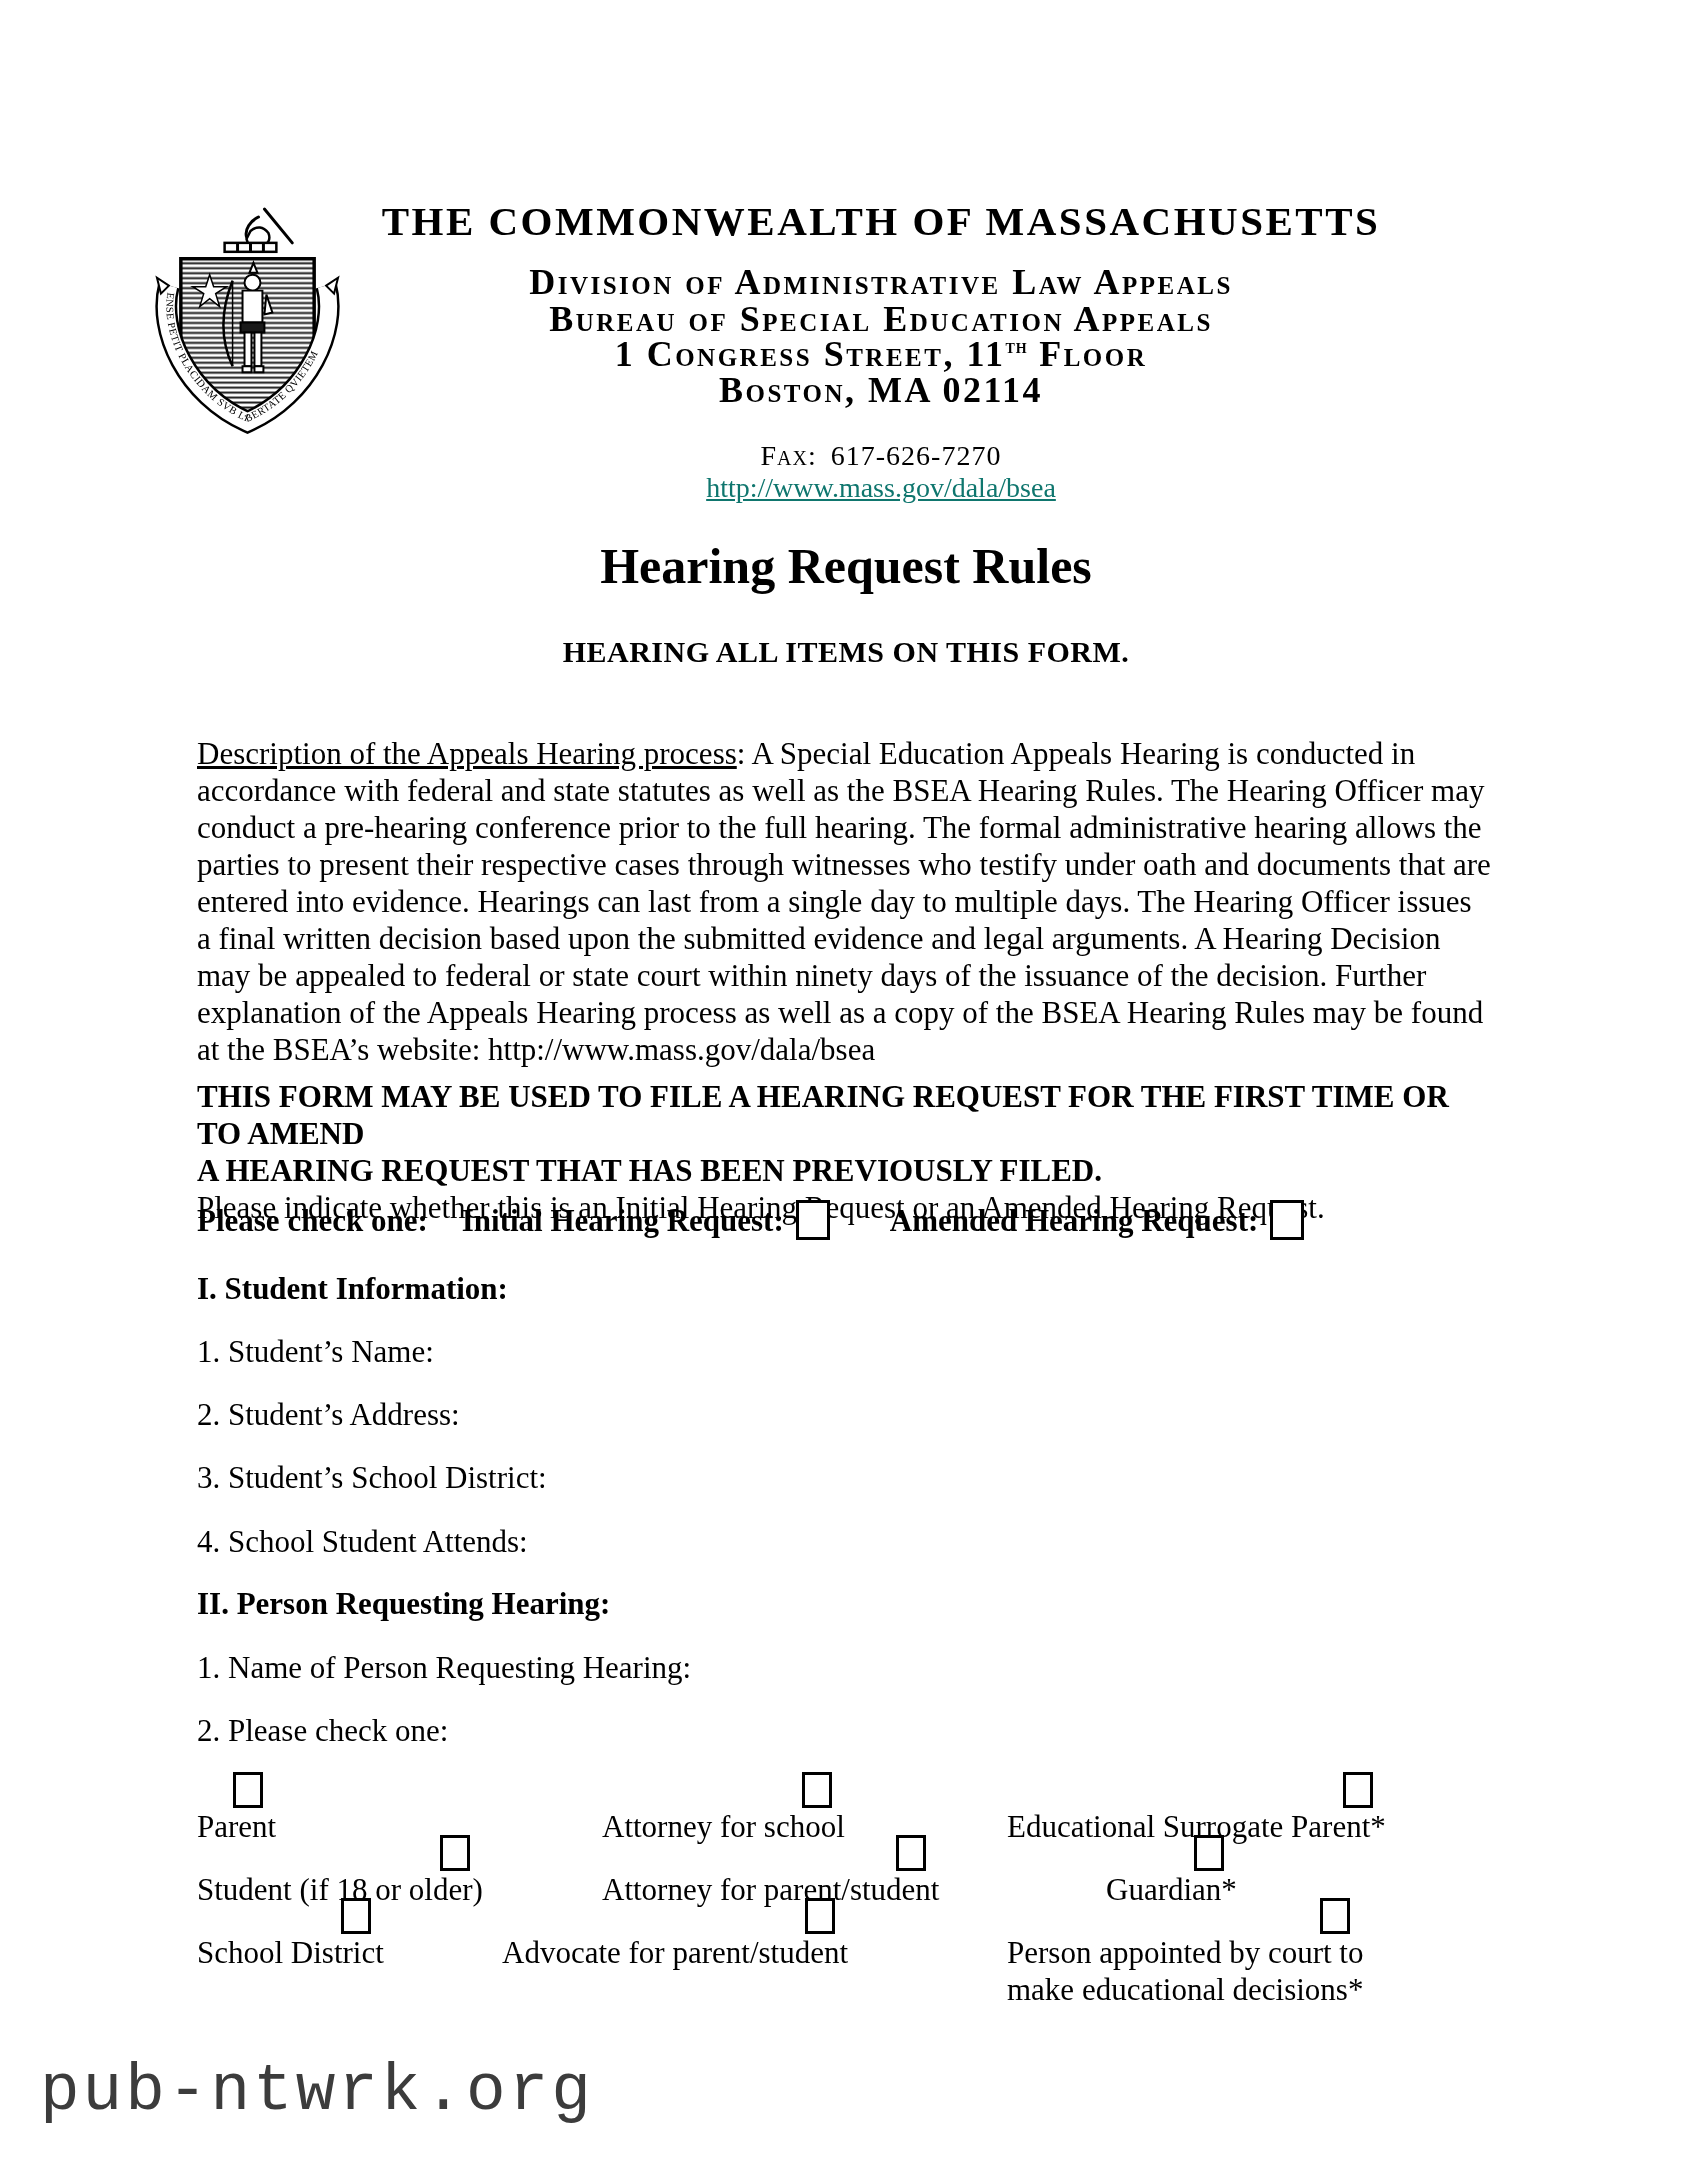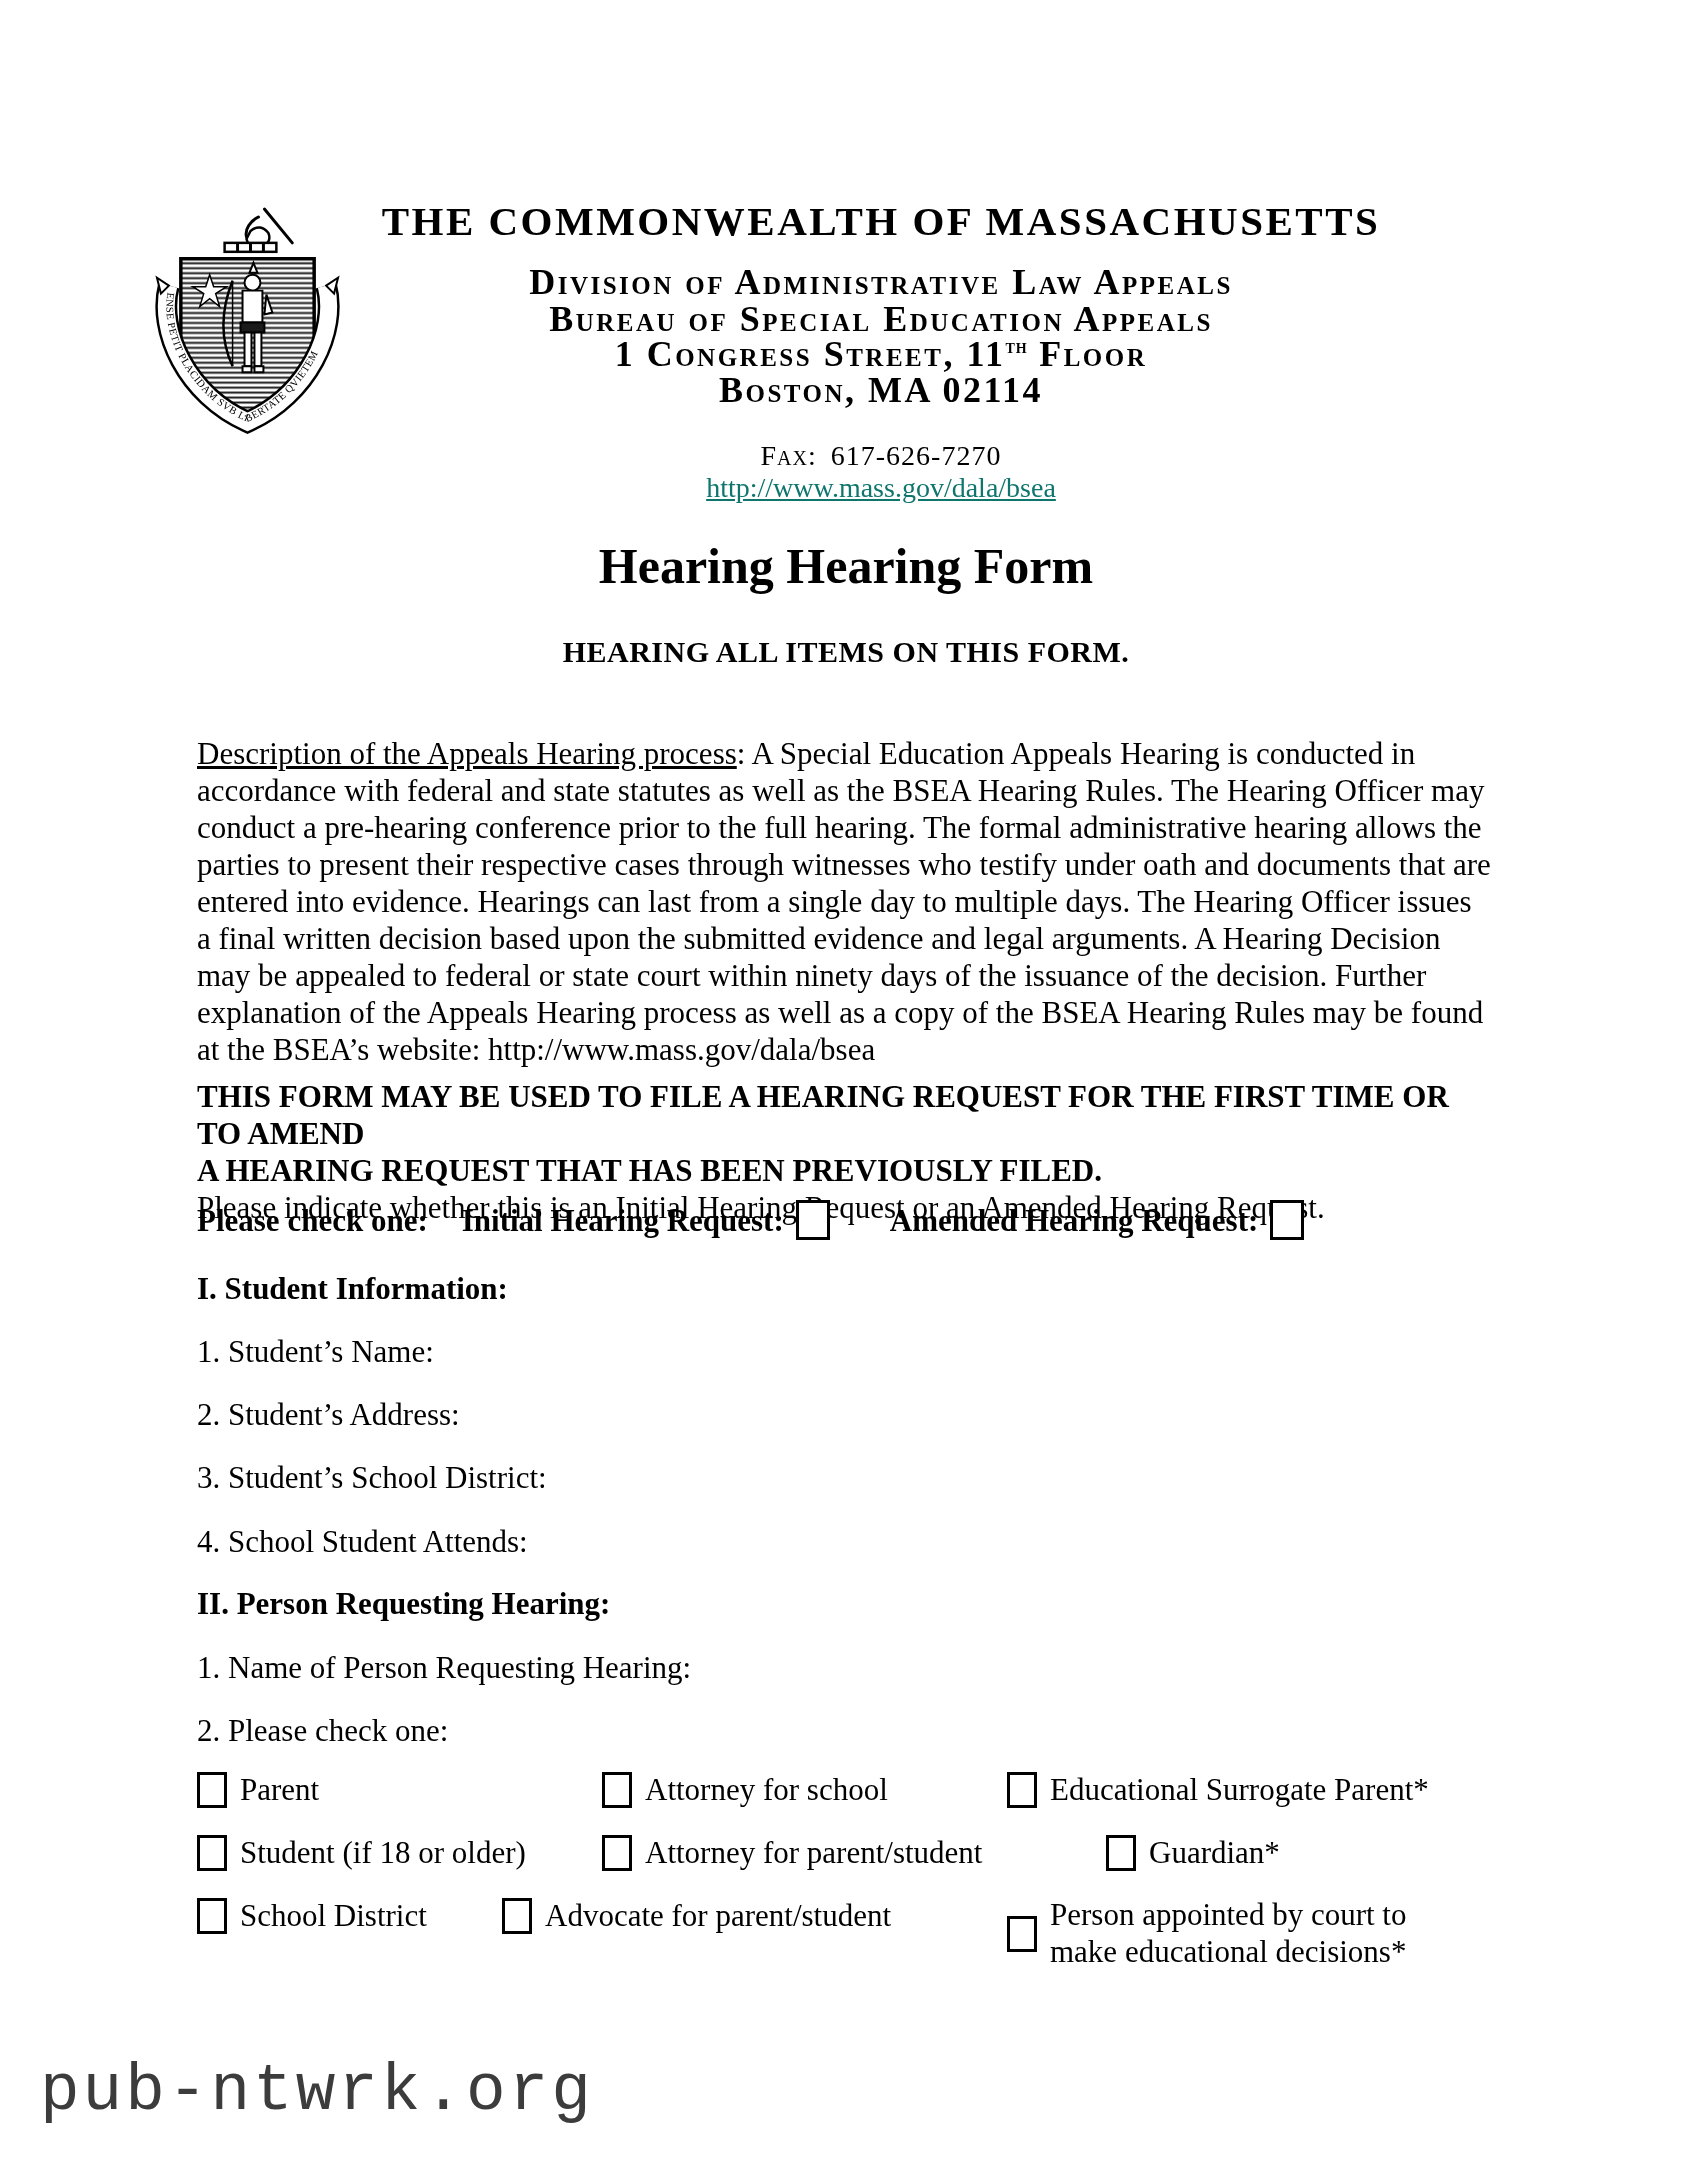--- a/index.html
+++ b/index.html
@@ -28,21 +28,21 @@
   .usage .bline{display:block;font-weight:bold;}
   .usage .nline{display:block;font-weight:normal;}
   .check-one-row{position:absolute;left:197px;display:flex;align-items:center;height:46px;font-weight:bold;}
   .check-one-row .gap-a{margin-left:34px;}
   .check-one-row .gap-b{margin-left:12px;}
   .check-one-row .gap-c{margin-left:60px;}
   .checkbox{display:inline-block;width:30px;height:36px;border:3px solid #000;background:#fff;box-sizing:border-box;flex:none;}
   .checkbox.lg{width:34px;height:40px;}
   .heading{font-weight:bold;}
   .form-line{position:absolute;left:197px;white-space:nowrap;}
-  .role-cell{position:absolute;display:flex;align-items:center;}
+  .role-cell{position:absolute;display:flex;align-items:flex-end;flex-direction:column;}
   .role-cell .checkbox{margin-right:13px;margin-top:2px;}
   .role-cell .rl{line-height:37px;}
   .role-cell .l2{display:block;}
   .watermark{
     position:absolute;left:40px;top:2054px;
     font-family:"Liberation Mono", monospace;
     font-size:66px;color:#3c3c3c;letter-spacing:3px;white-space:nowrap;
   }
   .seal{position:absolute;left:147px;top:191px;width:201px;height:251px;}
 </style>
@@ -99,21 +99,21 @@
   </div>
 
   <div class="centerline org-title" style="top:197px">THE COMMONWEALTH OF MASSACHUSETTS</div>
   <div class="centerline org-sub" style="top:261px">Division of Administrative Law Appeals</div>
   <div class="centerline org-sub" style="top:298px">Bureau of Special Education Appeals</div>
   <div class="centerline org-sub" style="top:333px"><span>1 Congress Street, 11</span><sup class="ord">th</sup><span> Floor</span></div>
   <div class="centerline org-sub" style="top:369px">Boston, MA 02114</div>
   <div class="centerline contact-line" style="top:440px"><span class="lbl">Fax:</span><span class="val">617-626-7270</span></div>
   <div class="centerline" style="top:472px"><a class="url-link">http://www.mass.gov/dala/bsea</a></div>
 
-  <div class="form-title" style="top:537px">Hearing Hearing Form</div>
+  <div class="form-title" style="top:537px">Hearing Request Rules</div>
   <div class="complete-line" style="top:635px">HEARING ALL ITEMS ON THIS FORM.</div>
 
   <div class="description bodytext" style="top:694px"><span class="underline">Description of the Appeals Hearing process</span><span>:  A Special Education Appeals Hearing is conducted in accordance with federal and state statutes as well as the BSEA Hearing Rules. The Hearing Officer may conduct a pre-hearing conference prior to the full hearing. The formal administrative hearing allows the parties to present their respective cases through witnesses who testify under oath and documents that are entered into evidence. Hearings can last from a single day to multiple days. The Hearing Officer issues a final written decision based upon the submitted evidence and legal arguments. A Hearing Decision may be appealed to federal or state court within ninety days of the issuance of the decision.  Further explanation of the Appeals Hearing process as well as a copy of the BSEA Hearing Rules may be found at the BSEA’s website: http://www.mass.gov/dala/bsea</span></div>
 
   <div class="usage bodytext" style="top:1037px">
     <span class="bline">THIS FORM MAY BE USED TO FILE A HEARING REQUEST FOR THE FIRST TIME OR TO AMEND</span>
     <span class="bline">A HEARING REQUEST THAT HAS BEEN PREVIOUSLY FILED.</span>
     <span class="nline">Please indicate whether this is an Initial Hearing Request or an Amended Hearing Request.</span>
   </div>
 

